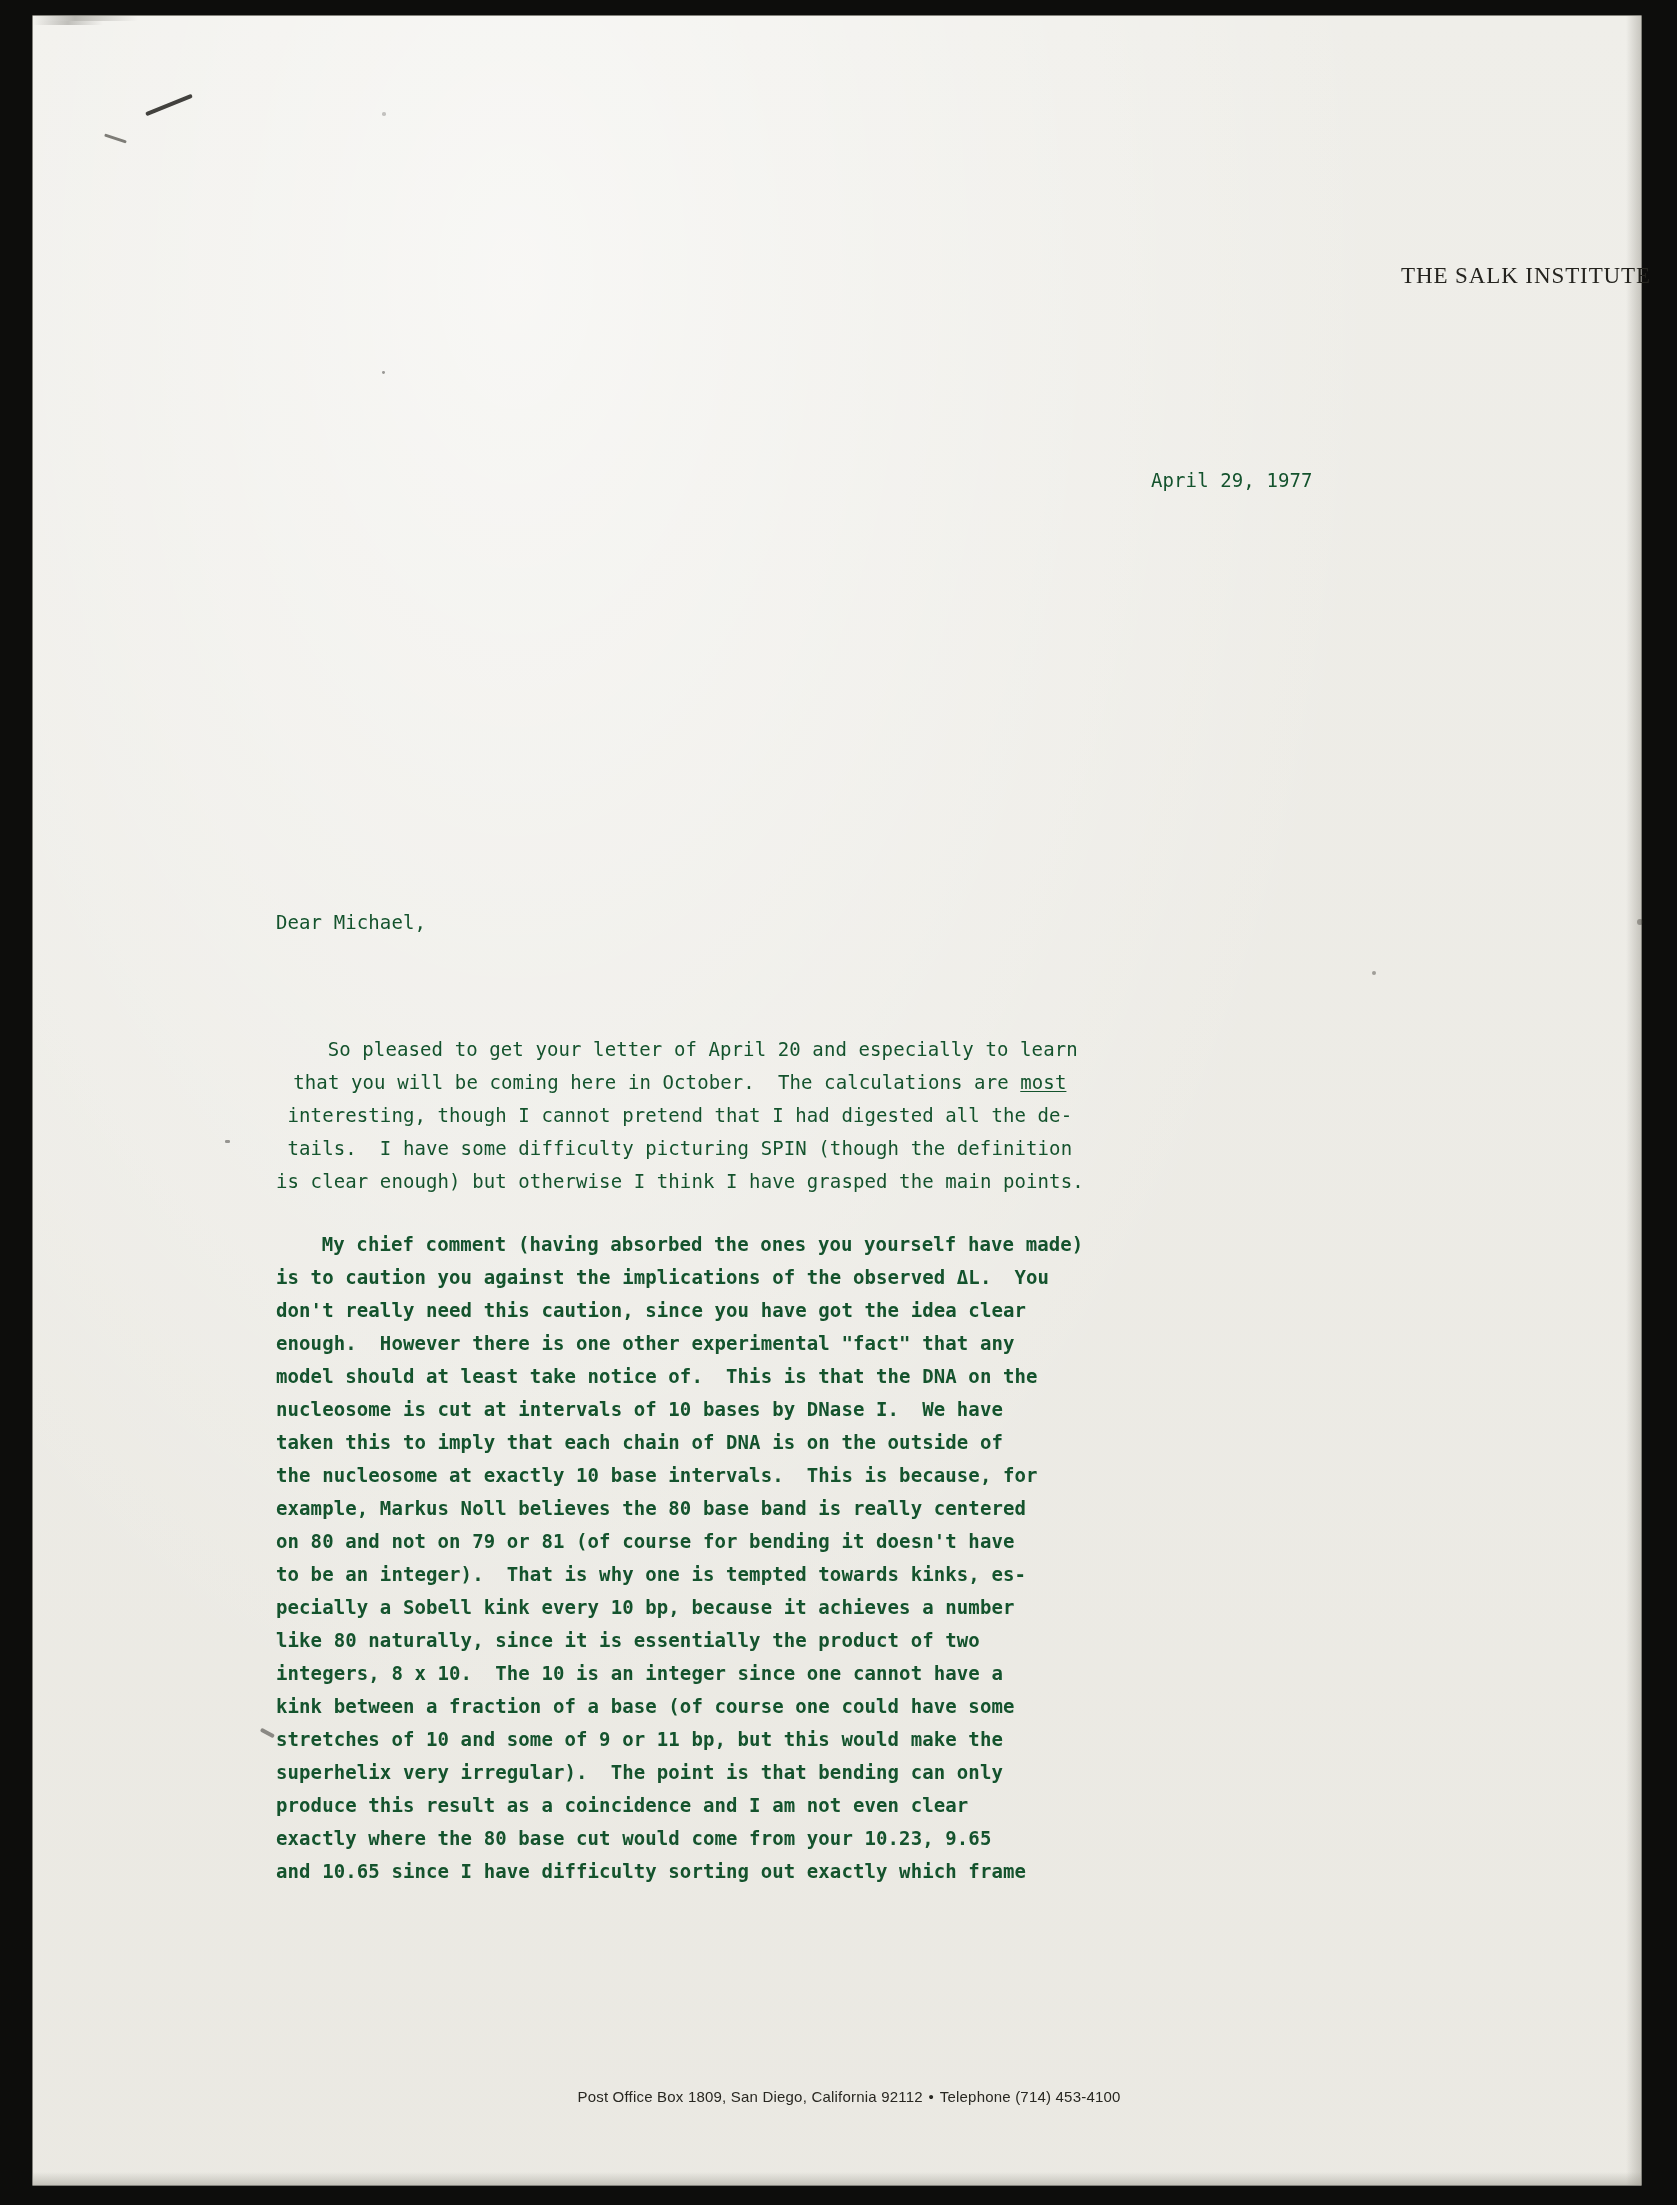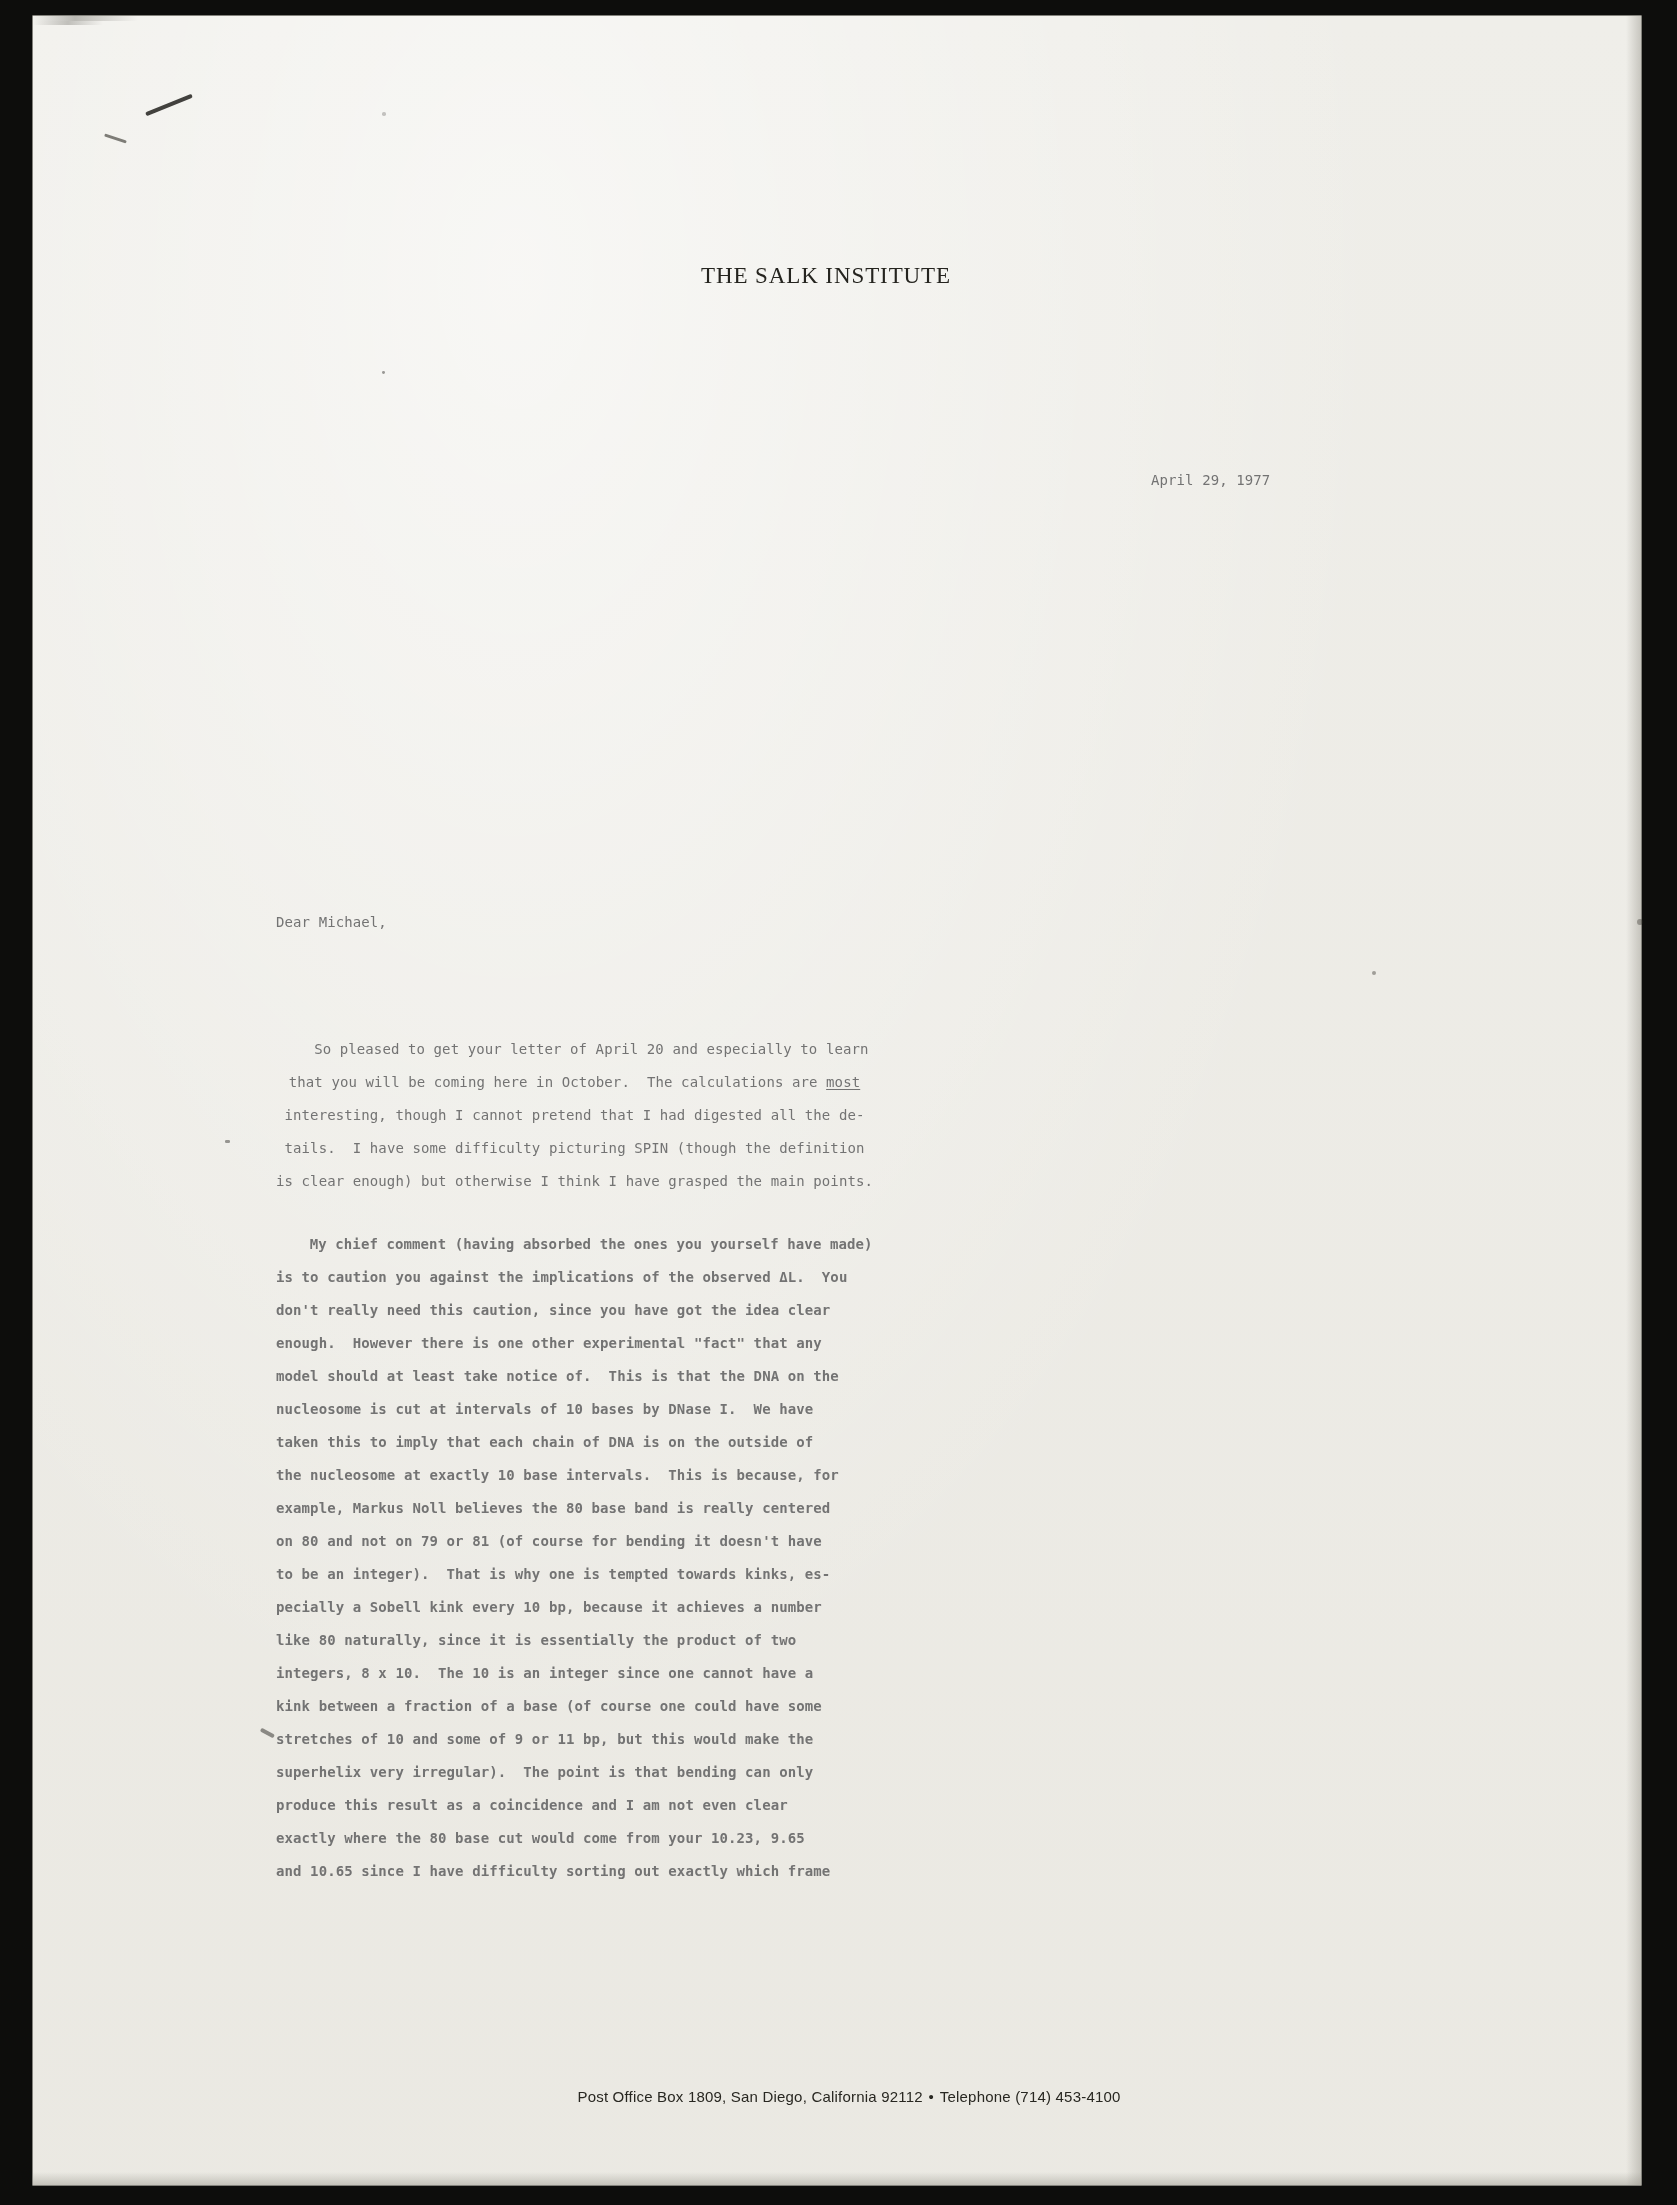--- a/index.html
+++ b/index.html
@@ -53,40 +53,40 @@
     position: absolute;
     left: 0; bottom: 0;
     width: 100%; height: 13px;
     background: linear-gradient(180deg, rgba(170,167,158,0) 0%, rgba(140,137,128,0.4) 100%);
     pointer-events: none;
   }
 
   
   .letterhead {
     position: absolute;
-    left: 0;
+    left: 10px;
     top: 247px;
     width: 100%;
-    text-align: center;
+    text-align: right;
     font-family: "Liberation Serif", serif;
     font-size: 23px;
     letter-spacing: 0.9px;
     color: #25241f;
   }
   .letterhead .lh-inner {
     display: inline-block;
     margin-left: -22px;
   }
 
   
   .typed {
     font-family: "DejaVu Sans Mono", monospace;
-    font-size: 14px;
+    font-size: 19px;
     line-height: 33px;
-    color: #737373;
+    color: #14532d;
     white-space: pre-wrap;
     letter-spacing: 0.1px;
   }
 
   .date-line {
     position: absolute;
     left: 1118px;
     top: 448px;
   }
 

